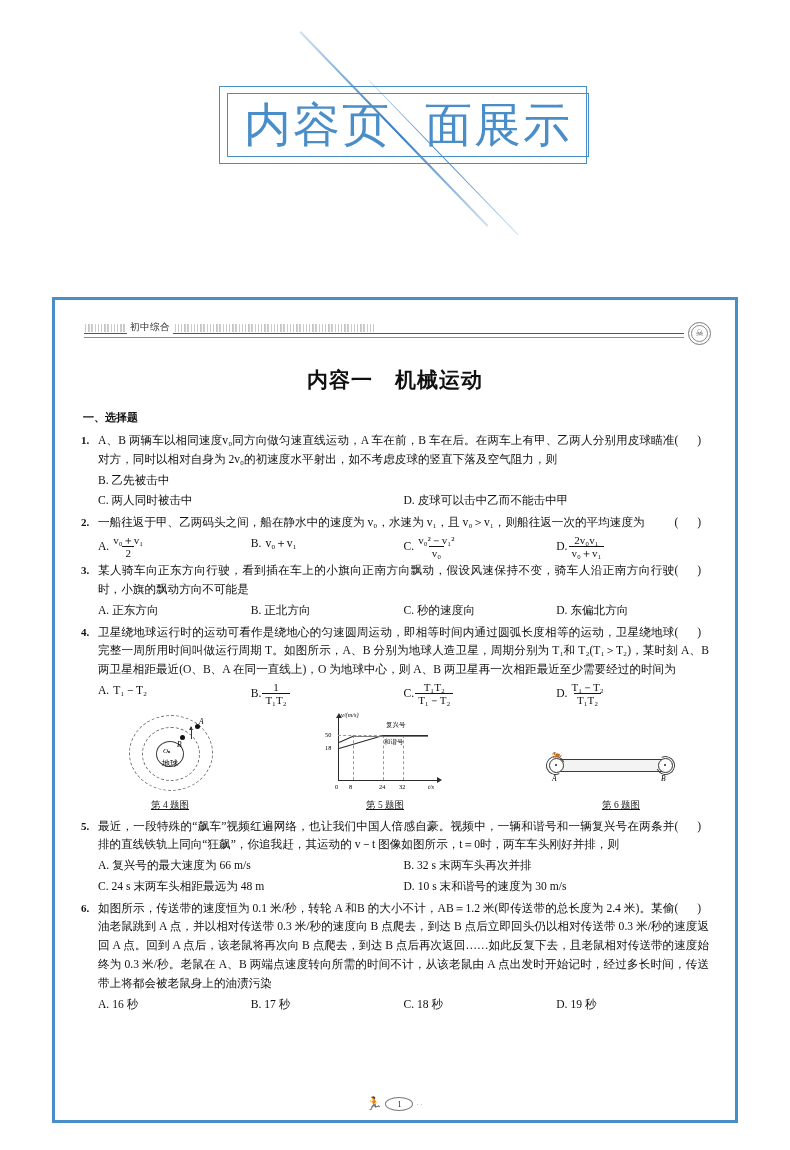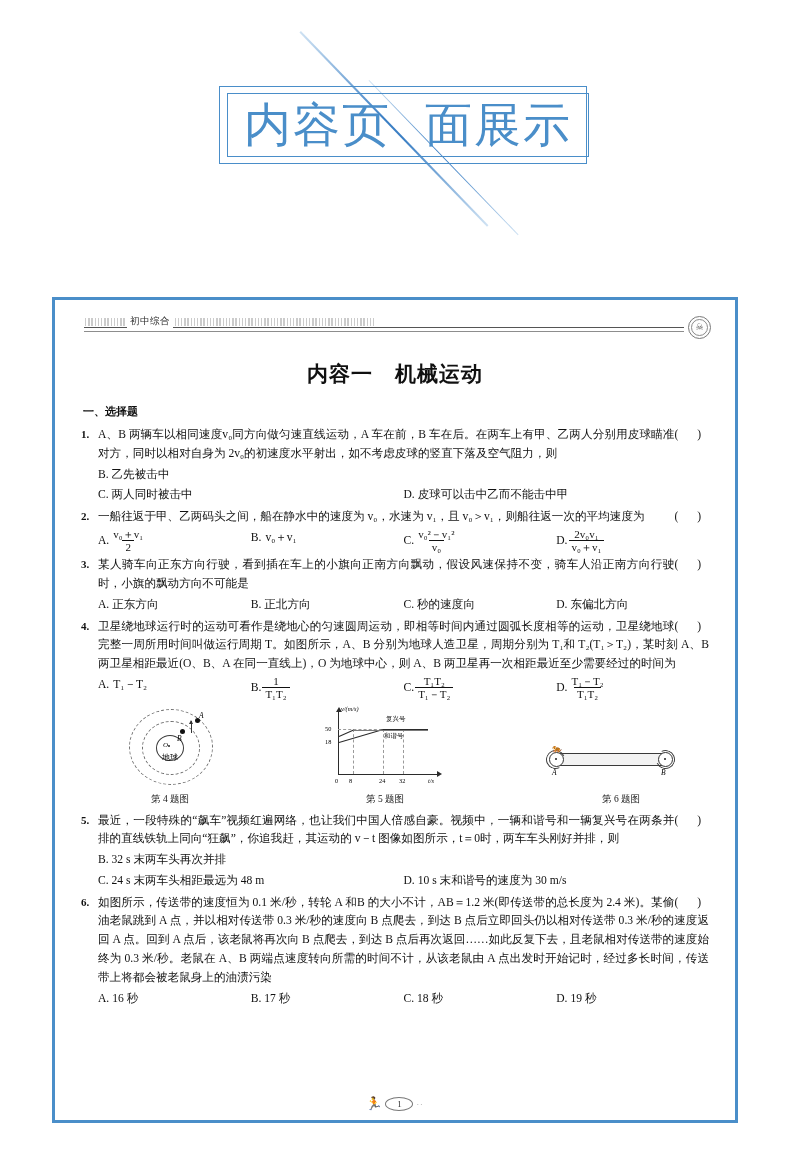--- a/index.html
+++ b/index.html
@@ -84,20 +84,21 @@
     left: 0; top: 0;
     width: 100%; height: 100%;
     padding: 14px 26px 0 26px;
     box-sizing: border-box;
   }
 
   
   .run-header {
     position: relative;
     height: 32px;
+    margin-top: 6px;
   }
   .run-header-label {
     position: absolute;
     left: 46px; top: 1px;
     font-size: 9.5px;
     color: #2b2b2b;
     letter-spacing: 0.5px;
     background: #fff;
     padding: 0 3px;
     z-index: 2;
@@ -234,20 +235,21 @@
     align-items: flex-end;
     margin: 4px 0 6px 0;
     padding: 0 8px 0 30px;
   }
   .fig { text-align: center; position: relative; }
   .fig-cap {
     font-size: 9.5px;
     margin-top: 2px;
     color: #151515;
     white-space: pre;
+    text-decoration: underline;
   }
 
   
   .fig4-box { position: relative; width: 118px; height: 86px; }
   .orbit {
     position: absolute;
     border: 1px dashed #6b6b6b;
     border-radius: 50%;
   }
   .orbit-outer { width: 82px; height: 74px; left: 18px; top: 4px; }
@@ -652,20 +654,23 @@
     </div>
 
     <div class="q">
       <div class="q-body">
         <span class="q-num">5.</span>
         <span class="paren">(    )</span>
         <span class="q-text">最近，一段特殊的“飙车”视频红遍网络，也让我们中国人倍感自豪。视频中，一辆和谐号和一辆复兴号在两条并排的直线铁轨上同向“狂飙”，你追我赶，其运动的 v－t 图像如图所示，t＝0时，两车车头刚好并排，则</span>
       </div>
       <div class="opts two">
         <div>
+            <span class="opt">A. 复兴号的最大速度为 66 m/s</span>
+          </div>
+        <div>
             <span class="opt">B. 32 s 末两车头再次并排</span>
           </div>
       </div>
       <div class="opts two">
         <div>
             <span class="opt">C. 24 s 末两车头相距最远为 48 m</span>
           </div>
         <div>
             <span class="opt">D. 10 s 末和谐号的速度为 30 m/s</span>
           </div>

